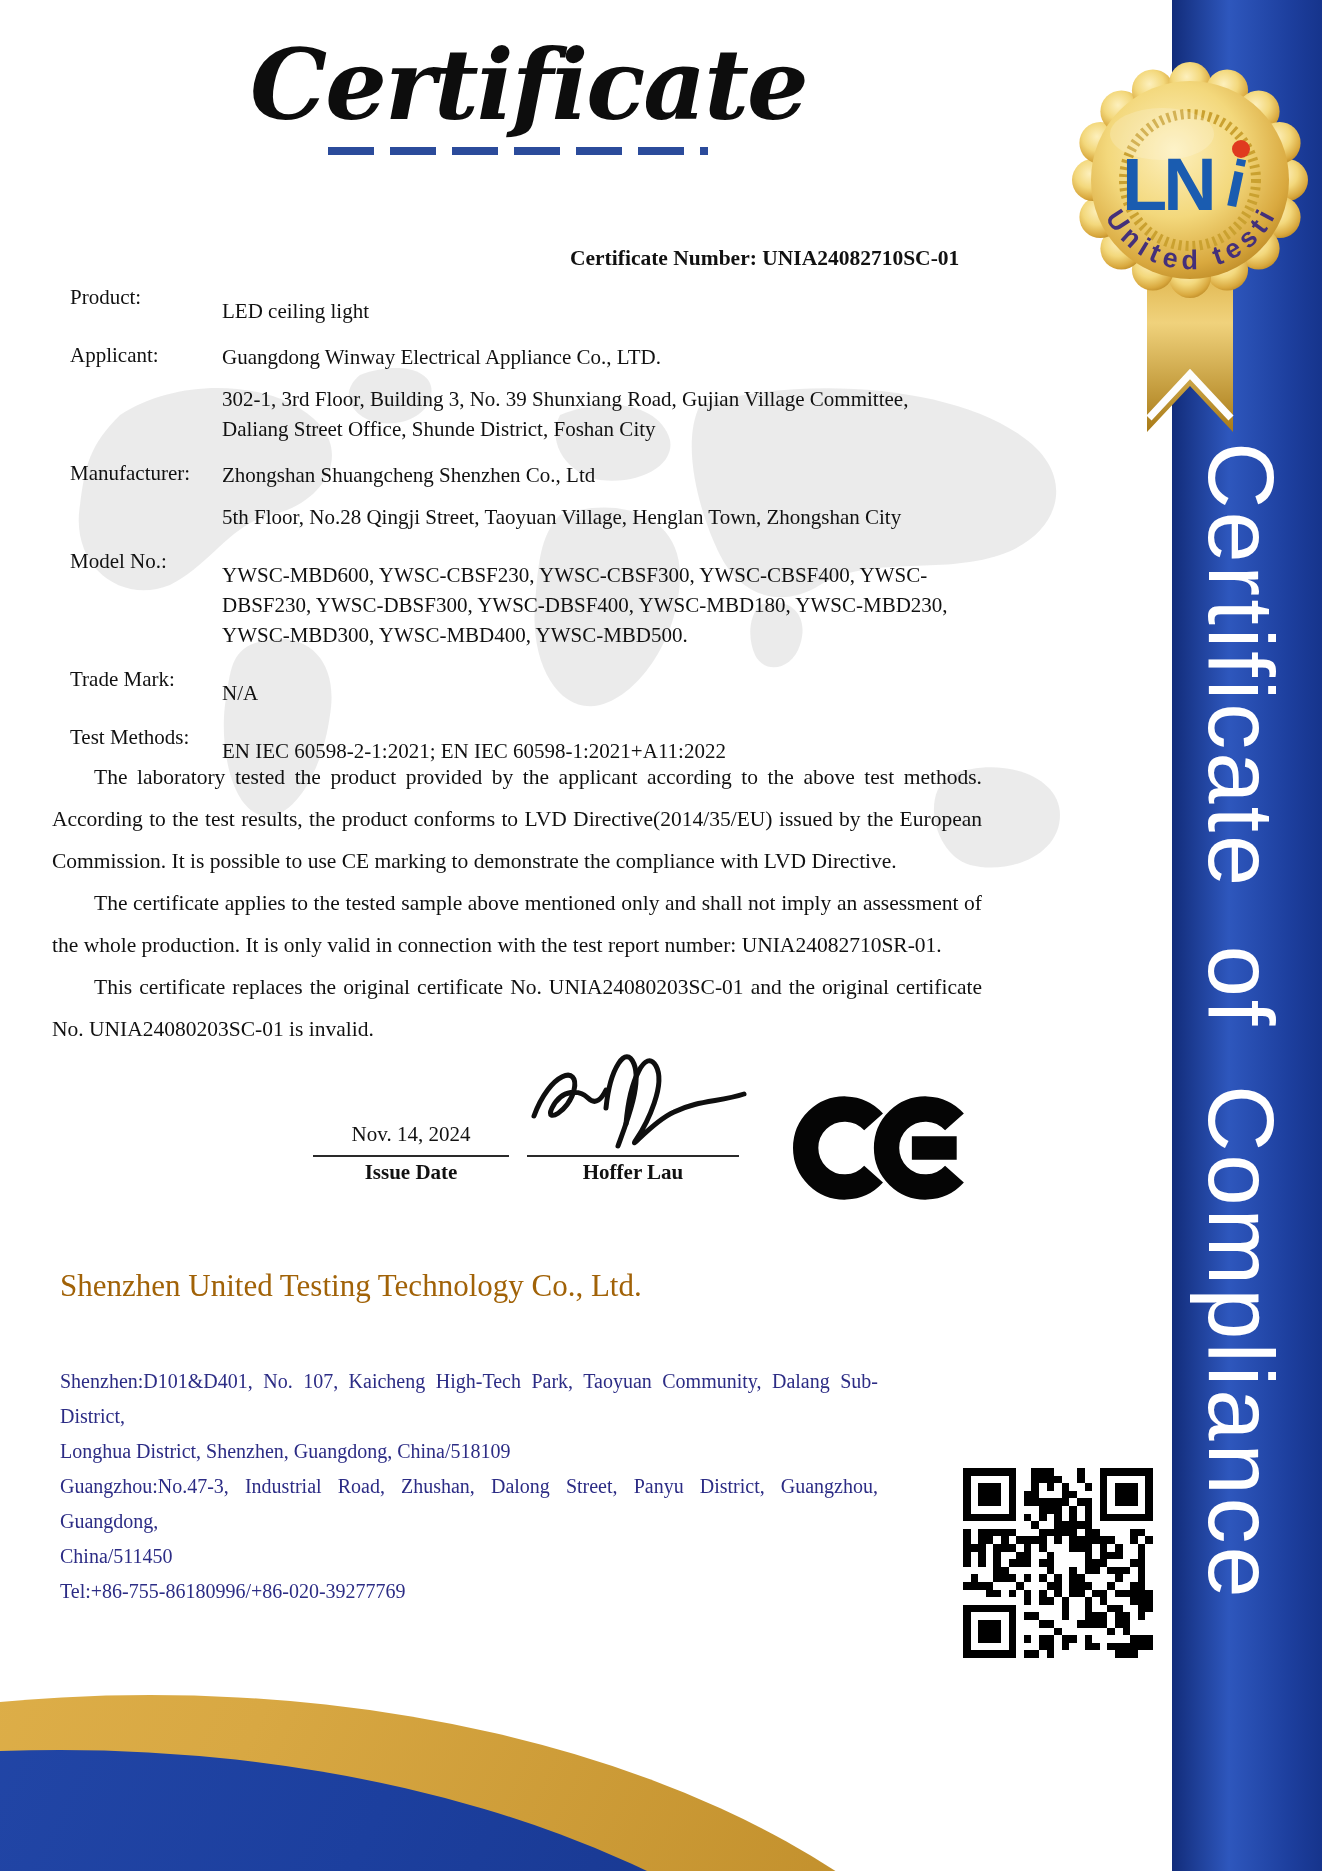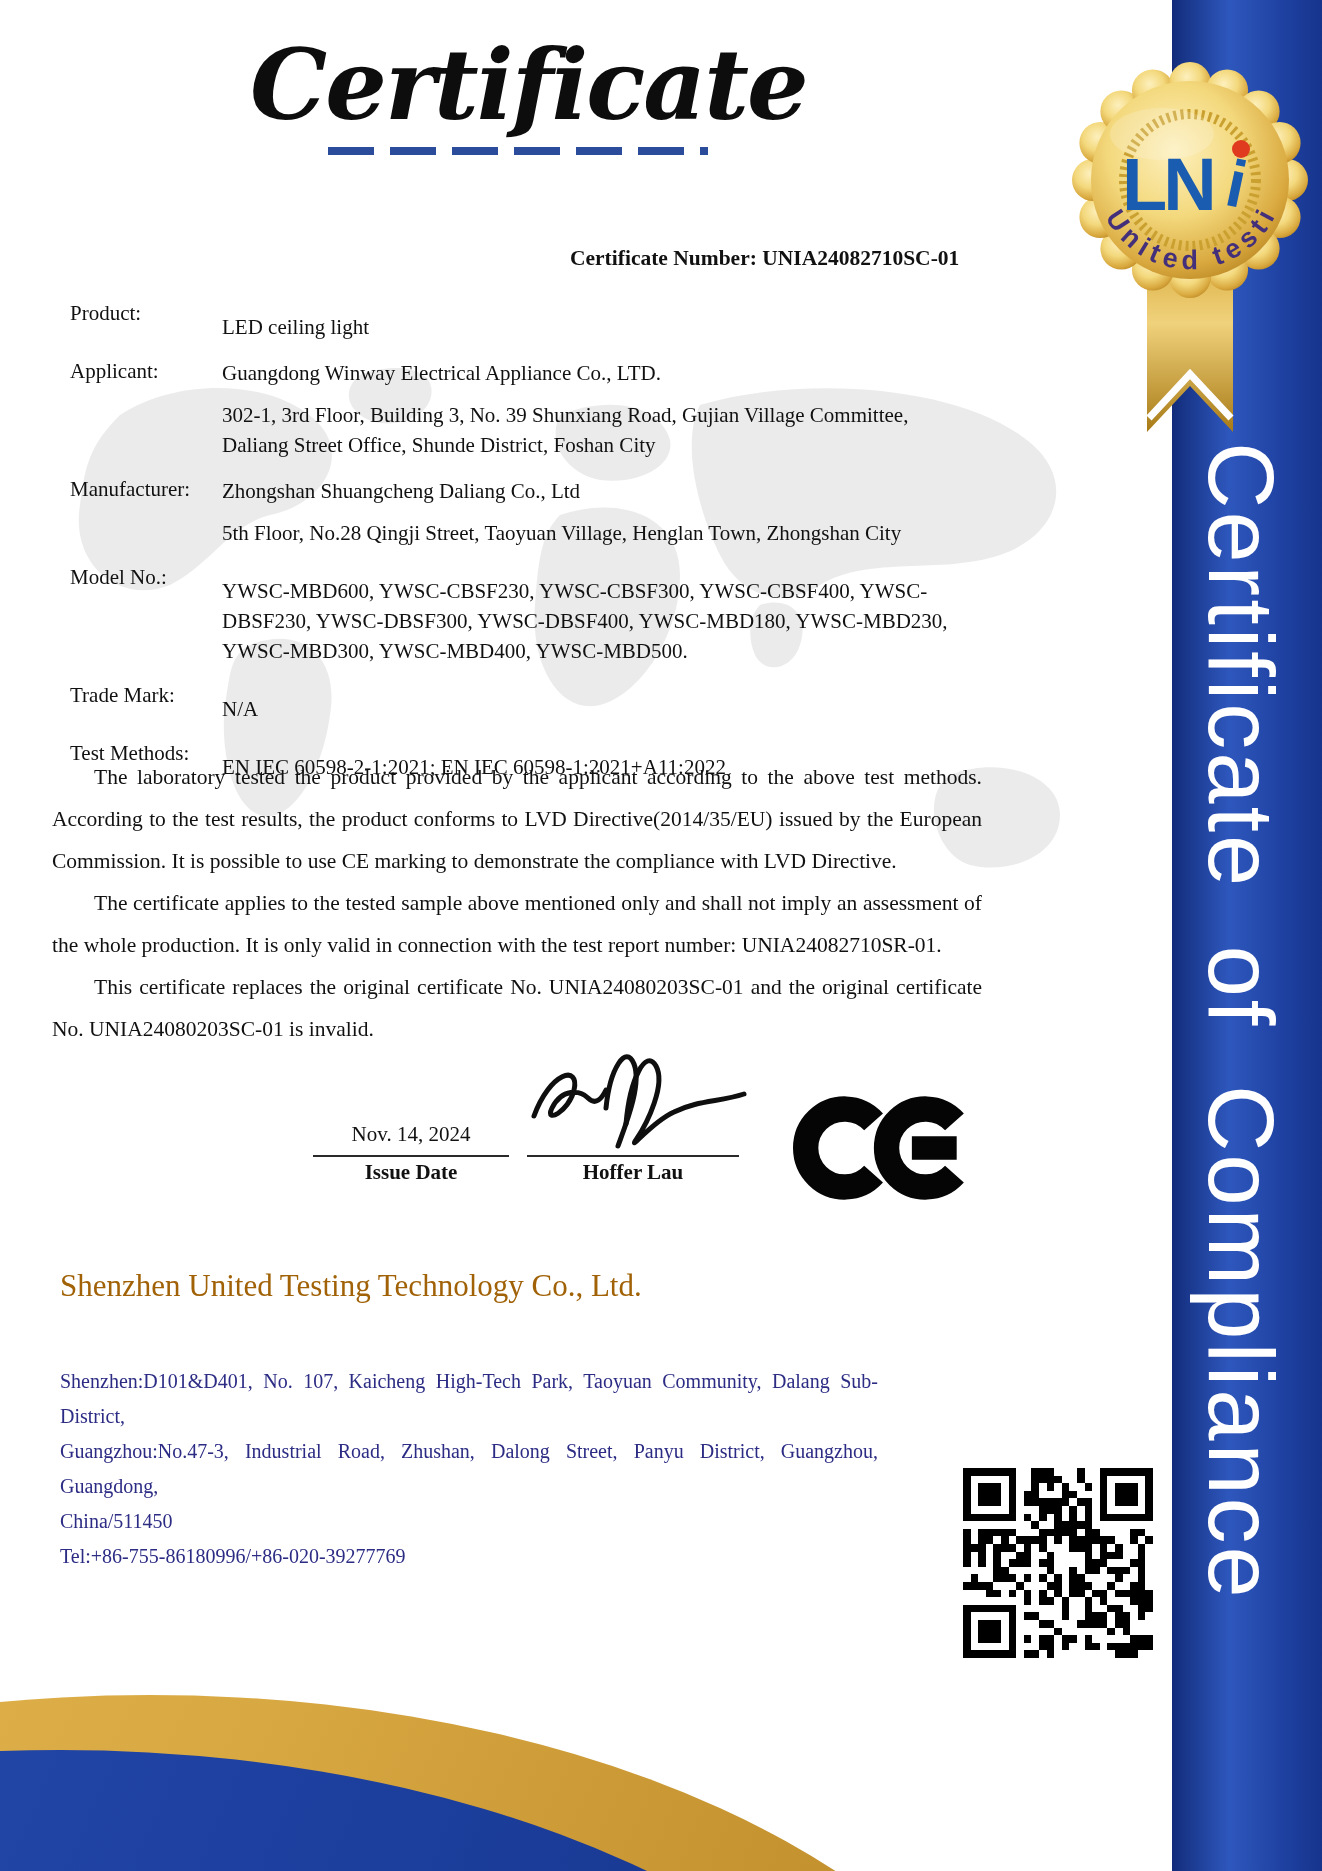--- a/index.html
+++ b/index.html
@@ -32,21 +32,21 @@
      background:repeating-linear-gradient(90deg,#2b4b9b 0 46px,rgba(0,0,0,0) 46px 62px);z-index:1;}
   .title{position:absolute;left:250px;top:28px;width:520px;text-align:center;z-index:2;
          font-family:"DejaVu Serif",serif;font-style:italic;font-weight:bold;
          font-size:97px;color:#0d0d0d;letter-spacing:-2px;}
 
   
   .cert-number{position:absolute;left:570px;top:246px;width:380px;z-index:2;
                font-size:21.5px;font-weight:bold;white-space:nowrap;}
 
   
-  .fields{position:absolute;left:70px;top:300px;width:908px;font-size:21px;line-height:27px;z-index:2;}
+  .fields{position:absolute;left:70px;top:284px;width:908px;font-size:21px;line-height:27px;z-index:2;}
   .field-row{display:flex;margin-bottom:16px;}
   .field-label{width:152px;flex:0 0 152px;}
   .field-value{flex:1;}
   .field-value p{margin:0 0 9px 0;line-height:30px;}
   .field-value p:last-child{margin-bottom:0;margin-top:12px;}
 
   
   .body-paras{position:absolute;left:52px;top:756px;width:930px;z-index:2;
               font-size:21.5px;line-height:42px;text-align:justify;}
   .body-paras p{margin:0;text-indent:42px;}
@@ -161,21 +161,21 @@
     <div class="field-label">Applicant:</div>
     <div class="field-value">
           <p>Guangdong Winway Electrical Appliance Co., LTD.</p>
           <p>302-1, 3rd Floor, Building 3, No. 39 Shunxiang Road, Gujian Village Committee, Daliang Street Office, Shunde District, Foshan City</p>
         </div>
   </div>
 
   <div class="field-row">
     <div class="field-label">Manufacturer:</div>
     <div class="field-value">
-          <p>Zhongshan Shuangcheng Daliang Co., Ltd</p>
+          <p>Zhongshan Shuangcheng Shenzhen Co., Ltd</p>
           <p>5th Floor, No.28 Qingji Street, Taoyuan Village, Henglan Town, Zhongshan City</p>
         </div>
   </div>
 
   <div class="field-row">
     <div class="field-label">Model No.:</div>
     <div class="field-value">
           <p>YWSC-MBD600, YWSC-CBSF230, YWSC-CBSF300, YWSC-CBSF400, YWSC-DBSF230, YWSC-DBSF300, YWSC-DBSF400, YWSC-MBD180, YWSC-MBD230, YWSC-MBD300, YWSC-MBD400, YWSC-MBD500.</p>
         </div>
   </div>
@@ -219,20 +219,21 @@
     <g fill="none" stroke="#050505" stroke-width="26">
       <path d="M 82.7 33.2 A 40 40 0 1 0 82.7 86.8"></path>
       <path d="M 165.7 33.2 A 40 40 0 1 0 165.7 86.8"></path>
     </g>
     <line x1="122" y1="60" x2="168" y2="60" stroke="#050505" stroke-width="24"></line>
   </svg>
 
   <div class="footer-company">Shenzhen United Testing Technology Co., Ltd.</div>
   <div class="footer-lines" id="footer-lines">
       <div class="stretch">Shenzhen:D101&amp;D401, No. 107, Kaicheng High-Tech Park, Taoyuan Community, Dalang Sub-District,</div>
+      <div class="">Longhua District, Shenzhen, Guangdong, China/518109</div>
       <div class="stretch">Guangzhou:No.47-3, Industrial Road, Zhushan, Dalong Street, Panyu District, Guangzhou, Guangdong,</div>
       <div class="">China/511450</div>
       <div class="">Tel:+86-755-86180996/+86-020-39277769</div>
     </div>
 
   <svg class="qr-svg" width="190" height="190" viewBox="0 0 25 25" shape-rendering="crispEdges">
     <rect x="0" y="0" width="25" height="25" fill="#ffffff"></rect>
     <g id="qr-modules" fill="#000000">
         <rect x="0" y="0" width="1" height="1"></rect>
         <rect x="1" y="0" width="1" height="1"></rect>

